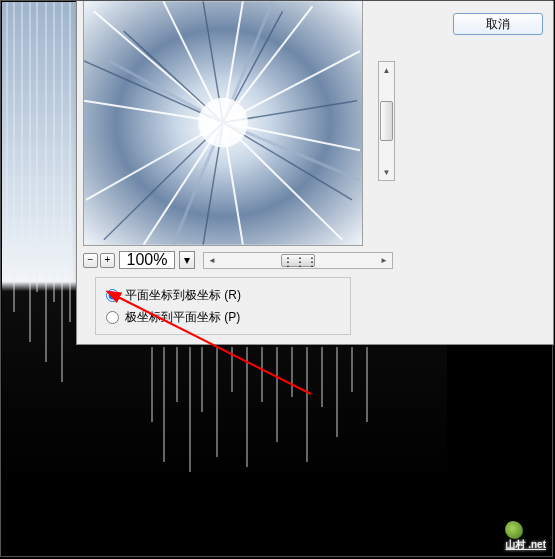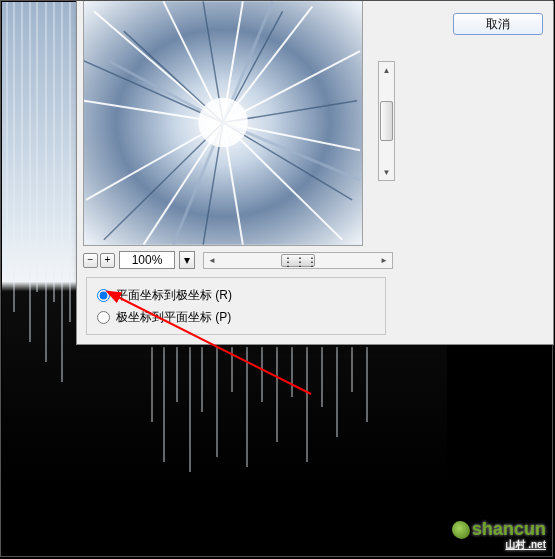--- a/index.html
+++ b/index.html
@@ -62,21 +62,21 @@
     border-radius: 2px;
     display: inline-flex; align-items: center; justify-content: center;
     font-size: 10px; line-height: 1;
     cursor: pointer;
   }
   .zoom-field {
     width: 56px; height: 18px;
     border: 1px solid #8a8a8a;
     background: #fff;
     text-align: center;
-    font-size: 12px;
+    font-size: 16px;
     line-height: 16px;
     margin: 0 2px;
   }
   .dropdown-btn {
     width: 16px; height: 18px;
     border: 1px solid #8a8a8a;
     background: linear-gradient(#fdfdfd,#e6e6e6);
     display: inline-flex; align-items: center; justify-content: center;
     cursor: pointer;
   }
@@ -119,22 +119,22 @@
   .vscroll .thumb {
     position: absolute;
     top: 50%; left: 1px; transform: translateY(-50%);
     width: 13px; height: 40px;
     background: linear-gradient(to right,#fafafa,#d8d8d8);
     border: 1px solid #9a9a9a;
     border-radius: 2px;
   }
   .options-group {
     position: absolute;
-    left: 9px; top: 276px;
-    width: 300px; height: 58px;
+    left: 18px; top: 276px;
+    width: 256px; height: 58px;
     border: 1px solid #c8c8c8;
     padding: 6px 10px;
   }
   .radio-row {
     display: flex; align-items: center;
     height: 22px;
     gap: 4px;
   }
   .radio-row input[type=radio] { margin-right: 2px; }
   .btn {
@@ -313,17 +313,17 @@
   <svg class="arrow-annotation" width="240" height="130">
     <defs>
       <marker id="ah" markerWidth="10" markerHeight="10" refX="2" refY="3" orient="auto">
         <path d="M0,0 L0,6 L8,3 z" fill="#ff0000"></path>
       </marker>
     </defs>
     <line x1="210" y1="110" x2="15" y2="12" stroke="#ff0000" stroke-width="2" marker-end="url(#ah)"></line>
   </svg>
 
   <div class="watermark">
-    <span class="leaf"></span><span>shancun</span>
+    <span class="leaf"></span>
     <small>山村 .net</small>
   </div>
 
 </div>
 
 </body></html>

